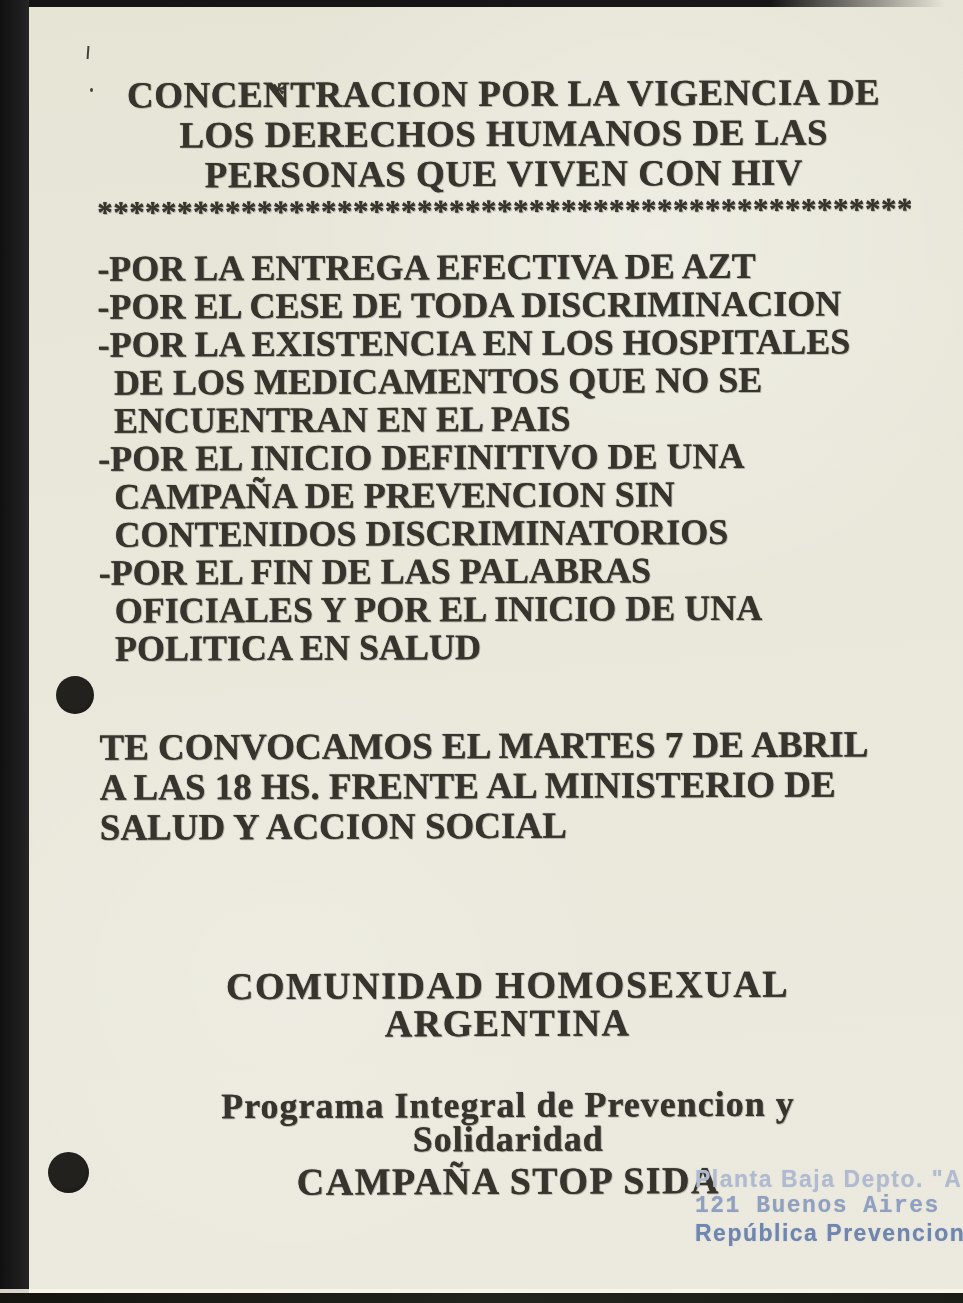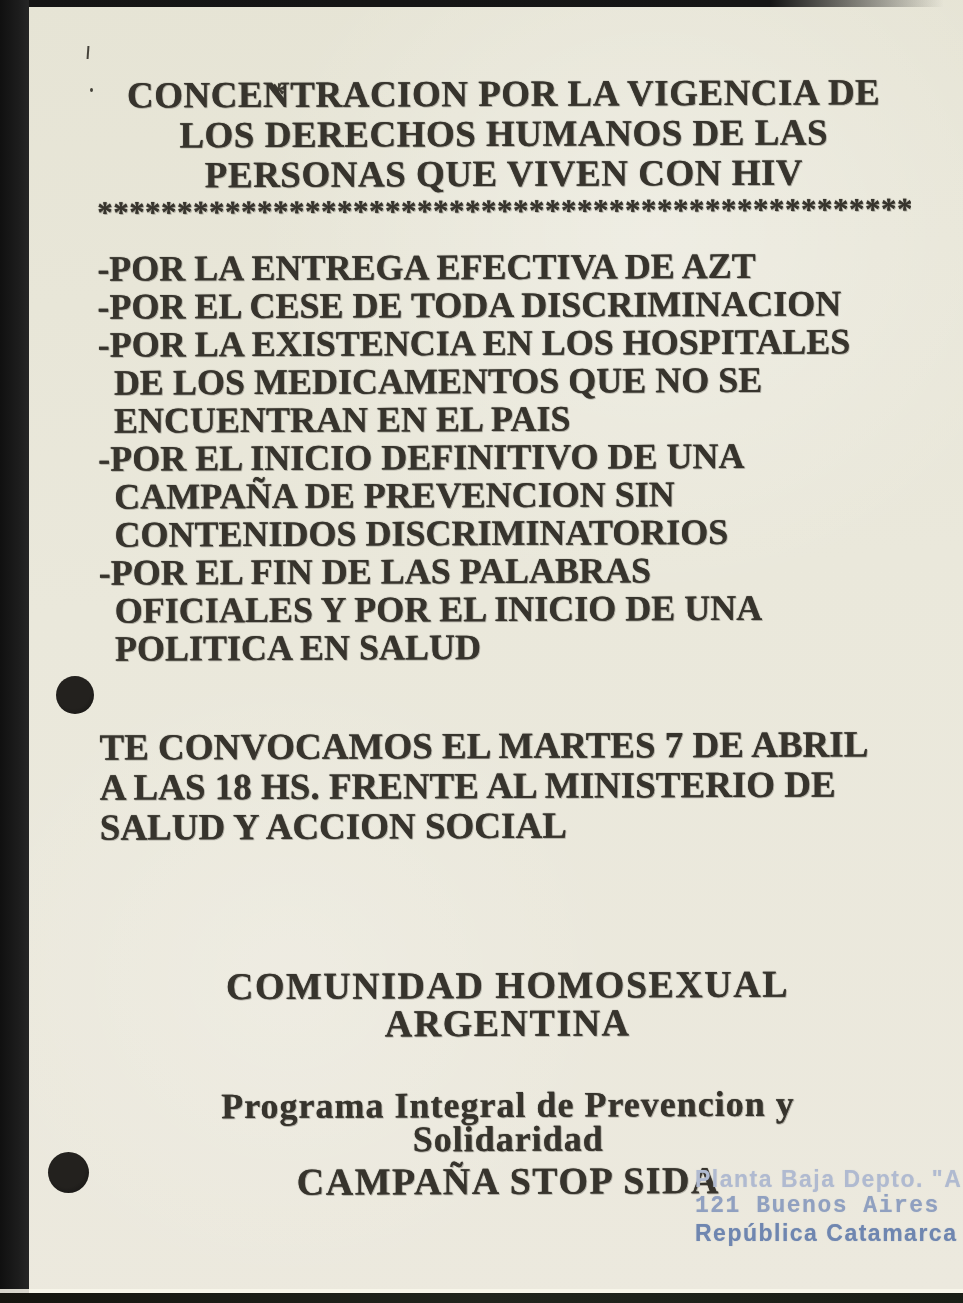--- a/index.html
+++ b/index.html
@@ -143,16 +143,16 @@
       <div>Solidaridad</div>
     </div>
 
     <div class="campaign">CAMPAÑA STOP SIDA</div>
 
   </div>
 
   <div class="stamp">
     <div class="s2">Planta Baja  Depto. "A</div>
     <div class="s3">121   Buenos Aires</div>
-    <div class="s4">República Catamarca</div>
+    <div class="s4">República Prevencion</div>
   </div>
 
 </div>
 
 </body></html>

